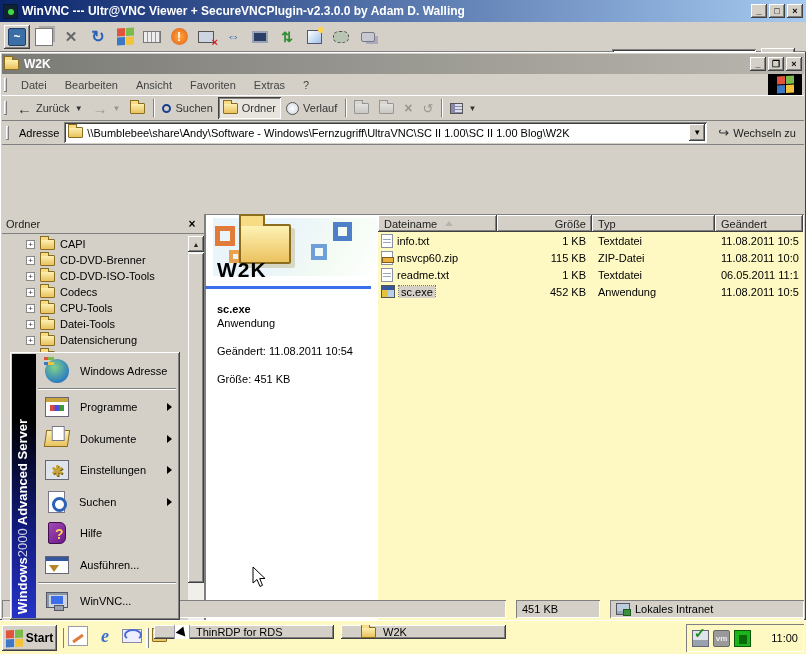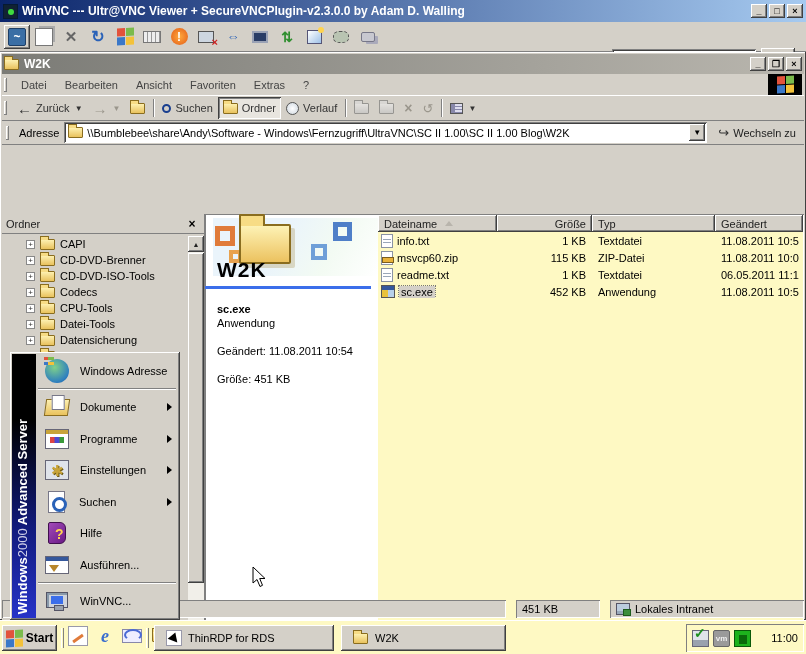--- a/index.html
+++ b/index.html
@@ -185,21 +185,21 @@
   .taskbar{position:absolute;left:0;top:620px;width:806px;height:34px;background:#fef9c3;box-shadow:inset 0 1px 0 #fff;padding-top:3px}
   .start-btn{position:absolute;left:2px;top:5px;width:55px;height:26px;display:flex;align-items:center;justify-content:center;gap:3px;font-weight:bold;font-size:12px}
   .tb-div{position:absolute;top:8px;width:3px;height:20px;box-shadow:inset 1px 0 0 #fff,inset -1px 0 0 #808080}
   .ql{position:absolute;left:68px;top:6px;display:flex;gap:7px;align-items:center}
   .ql-ic{width:20px;height:20px;position:relative;display:flex;align-items:center;justify-content:center}
   .ql-desk{background:#fff;border:1px solid #99a}
   .ql-desk::after{content:'';position:absolute;left:3px;top:10px;width:12px;height:3px;background:#e07b3a;transform:rotate(-35deg)}
   .ql-ie{color:#3a6ecf;font-size:18px;font-weight:bold;font-style:italic;font-family:"Liberation Serif",serif}
   .ql-mail{background:#eef;border:1px solid #88a;width:20px;height:14px}
   .ql-mail::after{content:'';position:absolute;left:2px;top:3px;width:14px;height:8px;border:2px solid #4a6ad4;border-radius:50%;border-bottom-color:transparent}
-  .task-btn{position:absolute;top:5px;height:26px;display:flex;align-items:center;gap:6px;padding:0 12px;white-space:nowrap;overflow:hidden}
+  .task-btn{position:absolute;top:5px;height:14px;display:flex;align-items:center;gap:6px;padding:0 20px;white-space:nowrap;overflow:hidden}
   .thinrdp-ic{width:16px;height:16px;background:#fff;border:1px solid #99a;position:relative}
   .thinrdp-ic::after{content:'';position:absolute;left:4px;top:3px;width:0;height:0;border:5px solid transparent;border-top:9px solid #000;transform:rotate(-40deg)}
   .tray{position:absolute;right:2px;top:4px;width:118px;height:28px;display:flex;align-items:center;gap:4px;padding:0 6px;box-shadow:inset 1px 1px 0 #808080,inset -1px -1px 0 #fff}
   .tray-ic{width:17px;height:17px;position:relative}
   .tray-eject{background:linear-gradient(#dfe3ea 60%,#9aa2ae 60%);border:1px solid #667}
   .tray-eject::after{content:'✓';position:absolute;left:1px;top:-6px;color:#1d8f1d;font-weight:bold;font-size:14px}
   .tray-vm{background:#9a9a9a;border:1px solid #666;border-radius:2px;color:#eee;font-size:8px;font-weight:bold;display:flex;align-items:center;justify-content:center}
   .tray-vnc{background:#1db31d;border:1px solid #0a5a0a}
   .tray-vnc::after{content:'';position:absolute;left:4px;top:2px;width:8px;height:11px;background:#0a6a0a;box-shadow:inset 0 2px 0 #1db31d}
   .clock{margin-left:auto;font-size:11px}
@@ -534,27 +534,27 @@
     <div class="banner">
       <div class="banner-text"><span class="b">Windows</span><span class="l">2000</span><span class="b"> Advanced Server</span></div>
     </div>
     <div class="sm-items">
       <div class="sm-item tall">
         <span class="smi smi-update"></span>
         <span class="sm-label">Windows Adresse</span>
       </div>
       <div class="sm-sep"></div>
       <div class="sm-item">
+        <span class="smi smi-programs"></span>
+        <span class="sm-label">Programme</span>
+        <span class="sm-arrow"></span>
+      </div>
+      <div class="sm-item">
         <span class="smi smi-docs"></span>
         <span class="sm-label">Dokumente</span>
-        <span class="sm-arrow"></span>
-      </div>
-      <div class="sm-item">
-        <span class="smi smi-programs"></span>
-        <span class="sm-label">Programme</span>
         <span class="sm-arrow"></span>
       </div>
       <div class="sm-item">
         <span class="smi smi-settings"></span>
         <span class="sm-label">Einstellungen</span>
         <span class="sm-arrow"></span>
       </div>
       <div class="sm-item">
         <span class="smi smi-search"></span>
         <span class="sm-label">Suchen</span>

